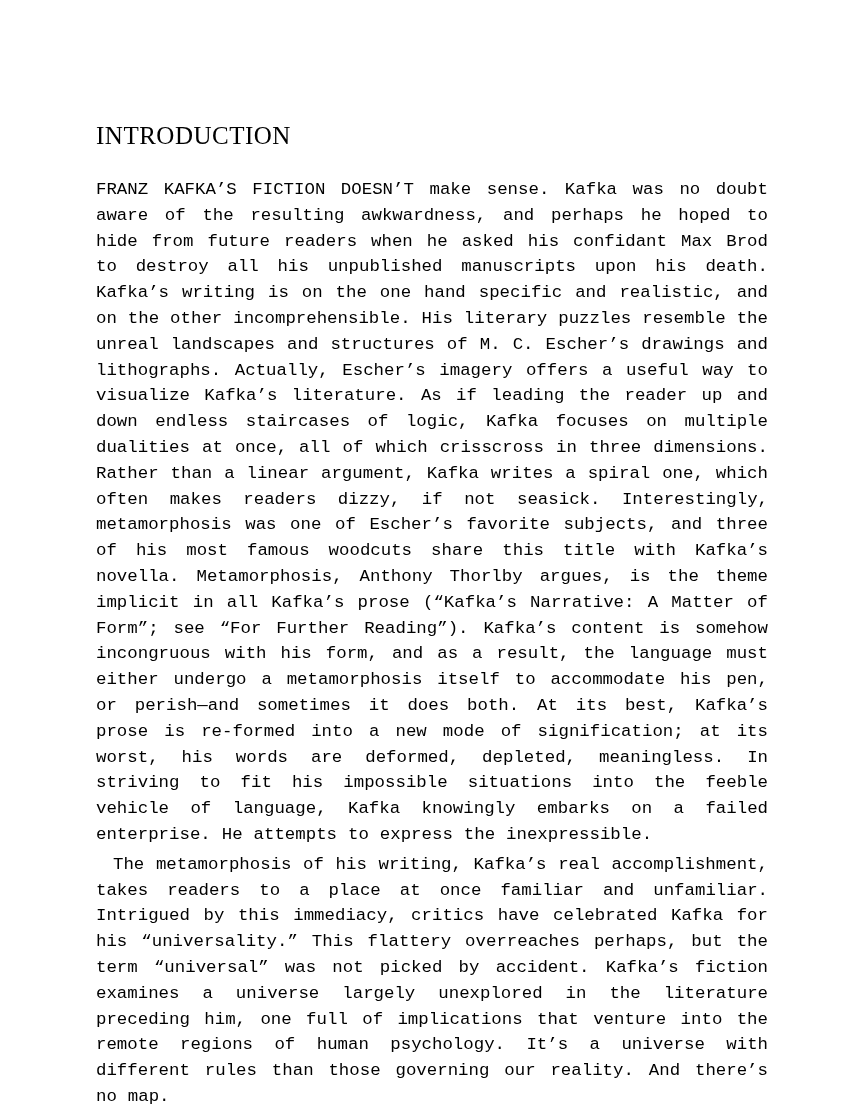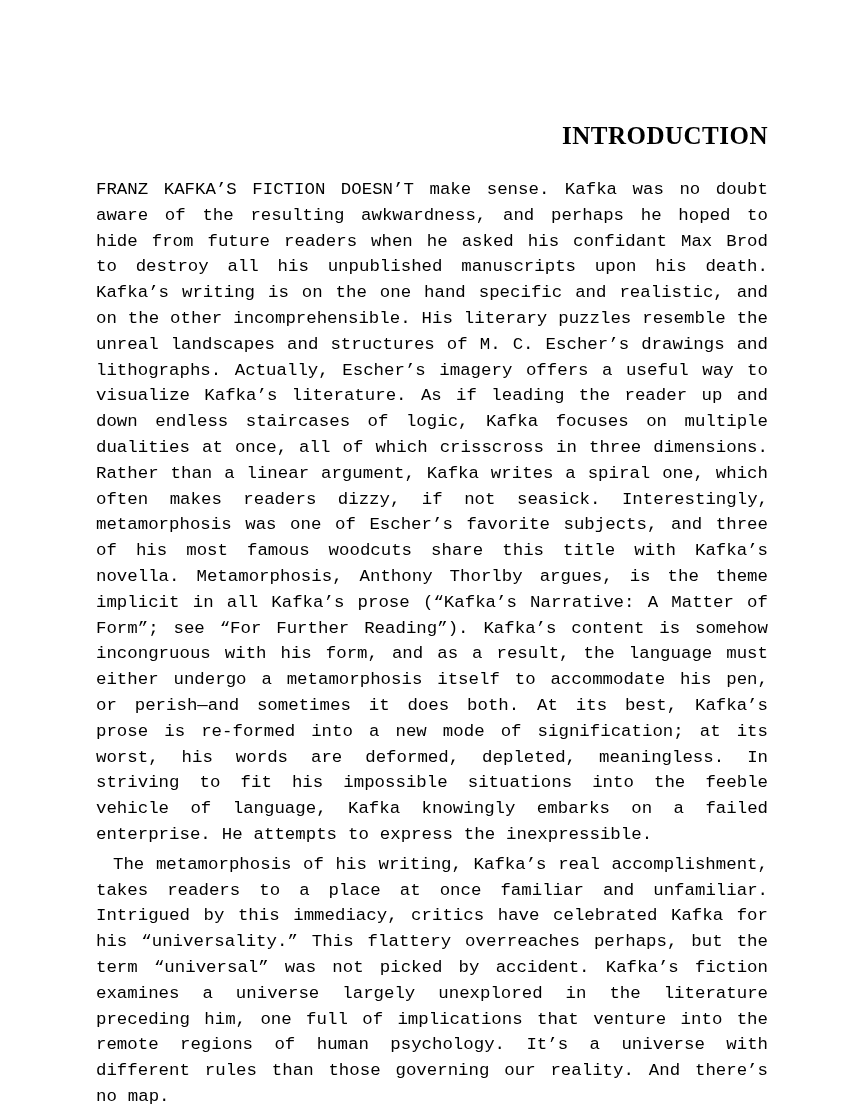--- a/index.html
+++ b/index.html
@@ -13,23 +13,23 @@
     height: 1118px;
     background: #ffffff;
     color: #000000;
     box-sizing: border-box;
     padding: 122px 96px 0 96px;
     font-family: "Liberation Serif", "DejaVu Serif", serif;
     overflow: hidden;
   }
   .chapter-title {
     margin: 0 0 27px 0;
-    text-align: right;
+    text-align: left;
     font-size: 25px;
-    font-weight: bold;
+    font-weight: normal;
     letter-spacing: 0.5px;
     color: #000000;
   }
   .body-text p {
     margin: 0;
     font-size: 17.4px;
     line-height: 25.8px;
     text-align: justify;
     color: #000000;
     word-spacing: 0.5px;

